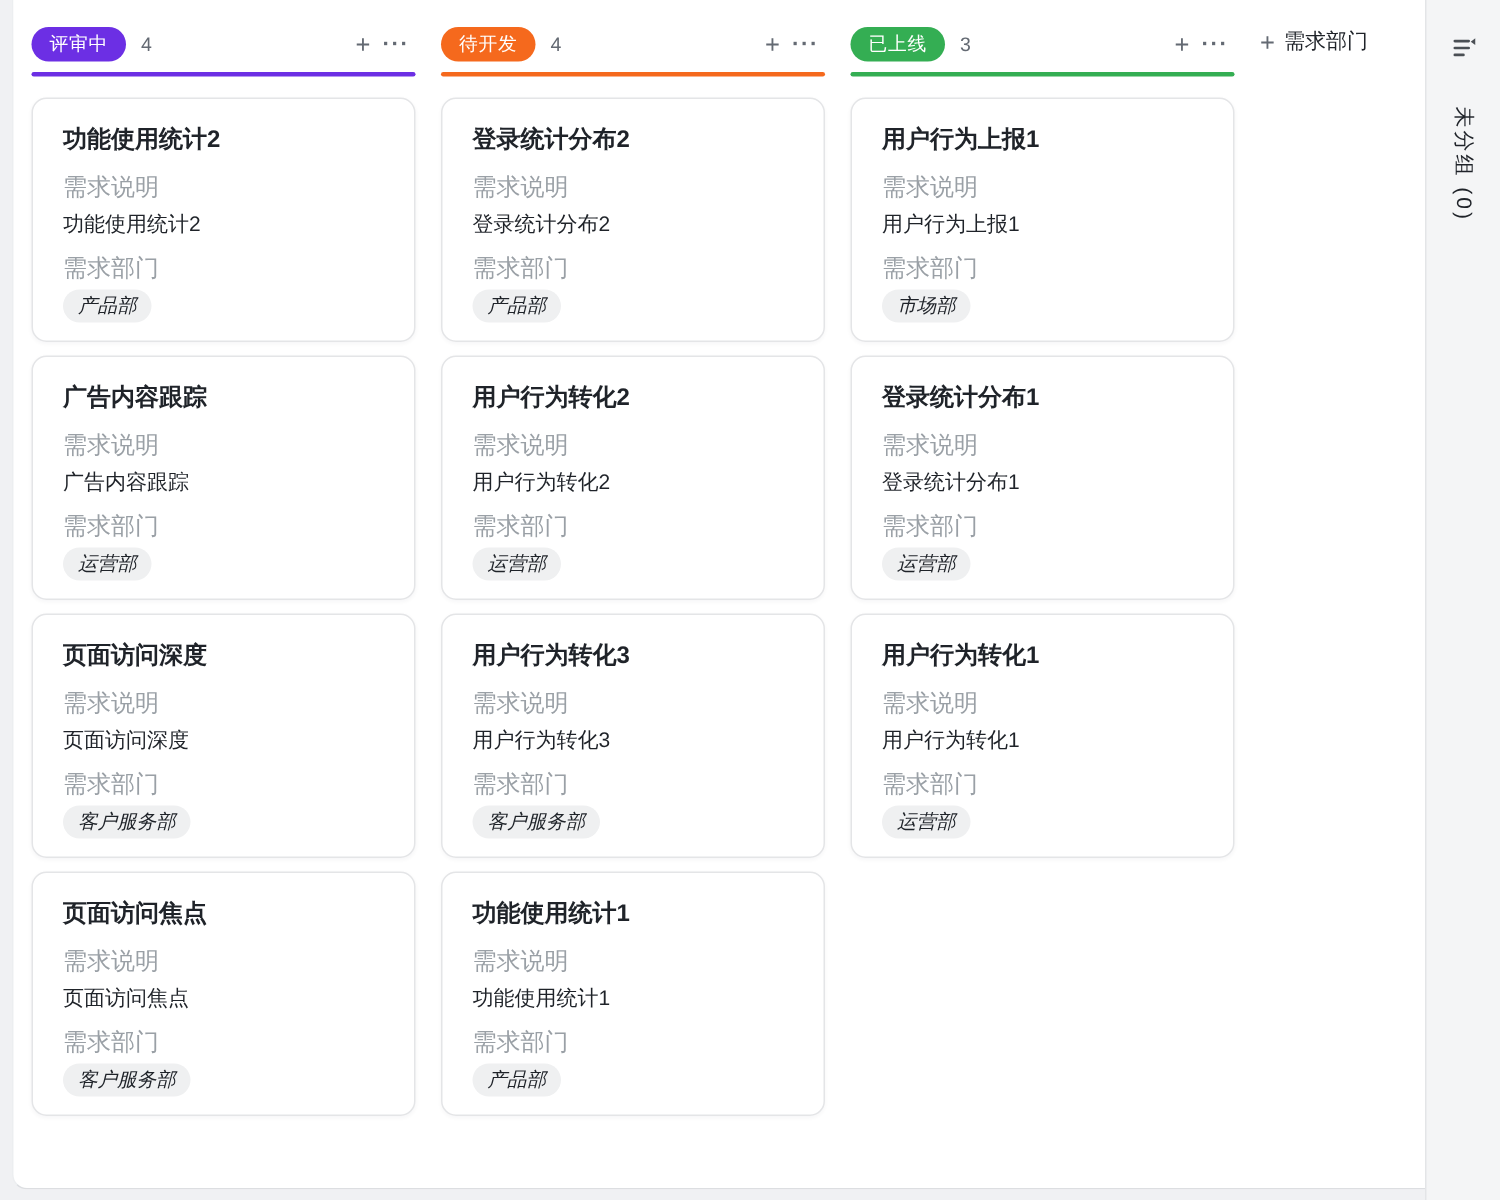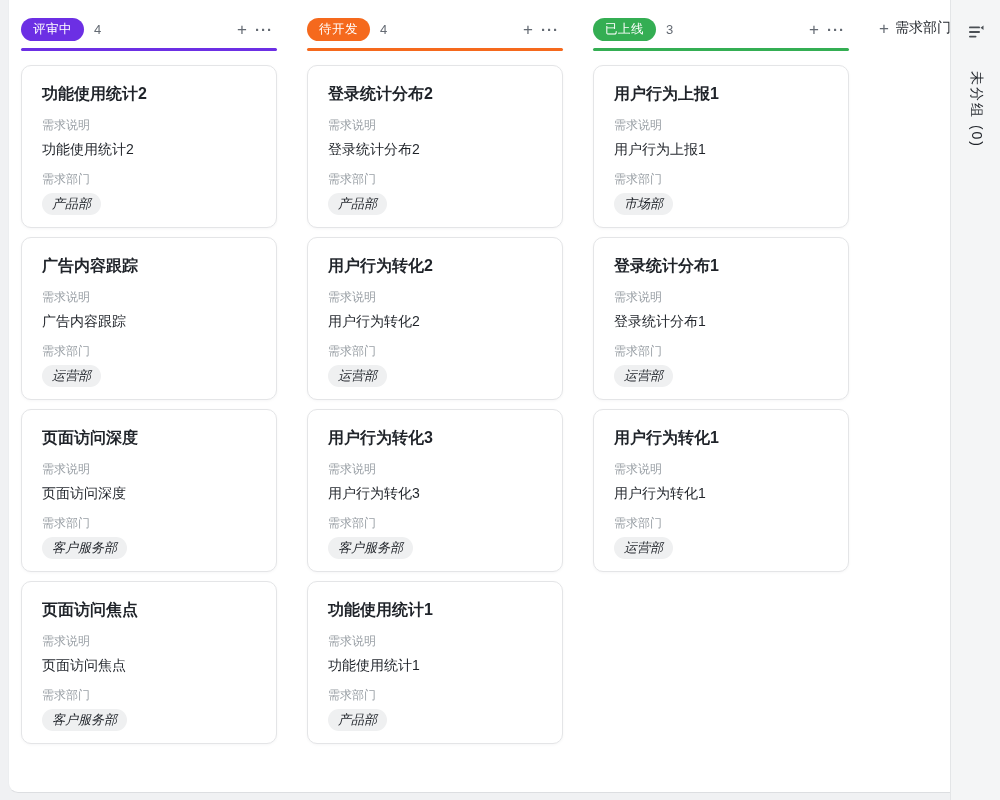--- a/index.html
+++ b/index.html
@@ -13,21 +13,21 @@
   
   .board {
     position:absolute; top:0; left:8px; right:50px; bottom:7px;
     background:#fff;
     border-left:1px solid #eceef0;
     border-bottom:1px solid #dcdee1;
     border-radius:0 0 0 10px;
     padding:16px 0 0 12px;
     overflow:hidden;
   }
-  .columns { display:flex; align-items:flex-start; gap:30px; }
+  .columns { display:flex; align-items:flex-start; gap:17px; }
   .column { width:256px; flex:0 0 256px; }
   .col-header {
     display:flex; align-items:center; height:26px;
   }
   .badge {
     color:#fff; font-size:12.5px; line-height:23px; height:23px;
     padding:0 12px; border-radius:12px; display:inline-block;
     letter-spacing:.5px; cursor:pointer;
   }
   .count { font-size:13px; color:#646a73; margin-left:10px; }
@@ -41,21 +41,21 @@
   .col-underline { height:3px; border-radius:2px; margin-top:6px; }
   .cards { margin-top:14px; display:flex; flex-direction:column; gap:9px; }
   .card {
     height:163px; background:#fff;
     border:1px solid #e4e5e7; border-radius:10px;
     padding:17px 20px 27px 20px;
     box-shadow:0 1px 3px rgba(31,35,41,.04);
     cursor:pointer;
   }
   .card-title { font-size:16px; font-weight:700; line-height:22px; color:#1f2329; }
-  .field-label { font-size:12px; line-height:17px; color:#9aa0a6; margin-top:12px; }
+  .field-label { font-size:16px; line-height:17px; color:#9aa0a6; margin-top:12px; }
   .field-label.second { margin-top:12px; }
   .field-value { font-size:14px; line-height:20px; color:#1f2329; margin-top:5px; }
   .dept-tag {
     display:inline-block; margin-top:5px;
     background:#eff0f1; color:#1f2329;
     font-size:13px; line-height:22px; height:22px;
     padding:0 10px; border-radius:11px;font-style:italic;
   }
   .create-group {
     display:flex; align-items:center; gap:6px;

